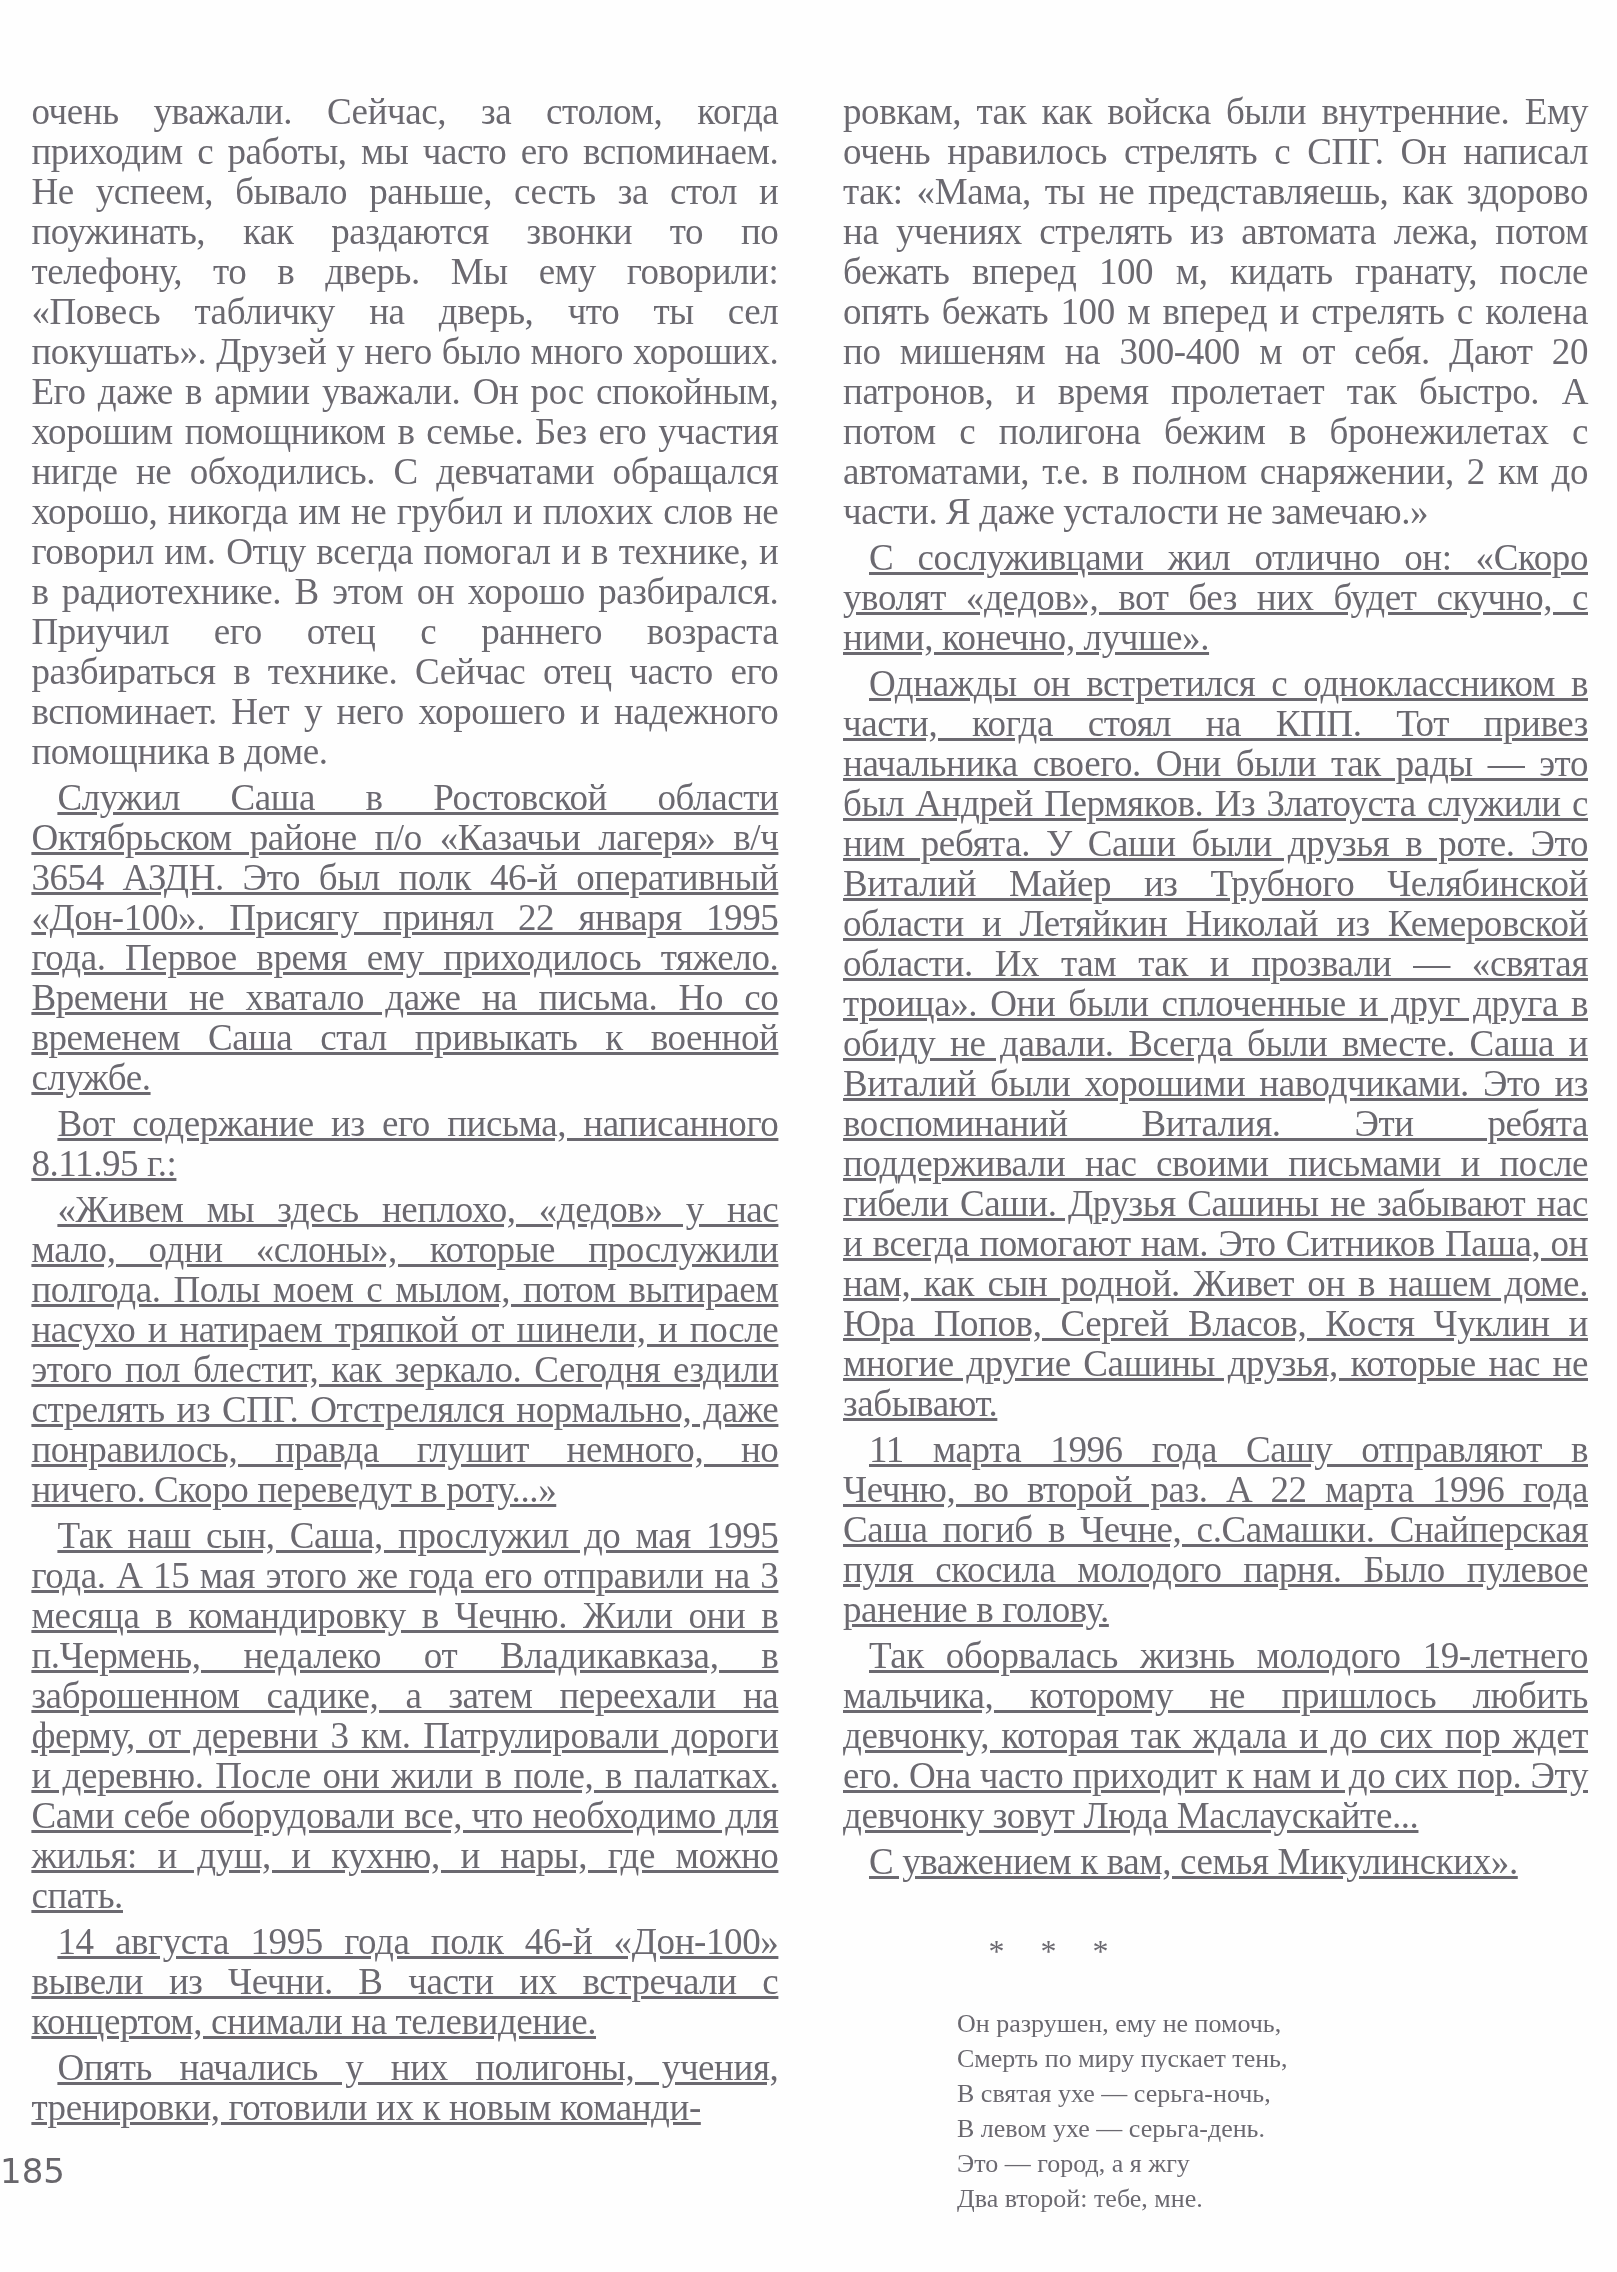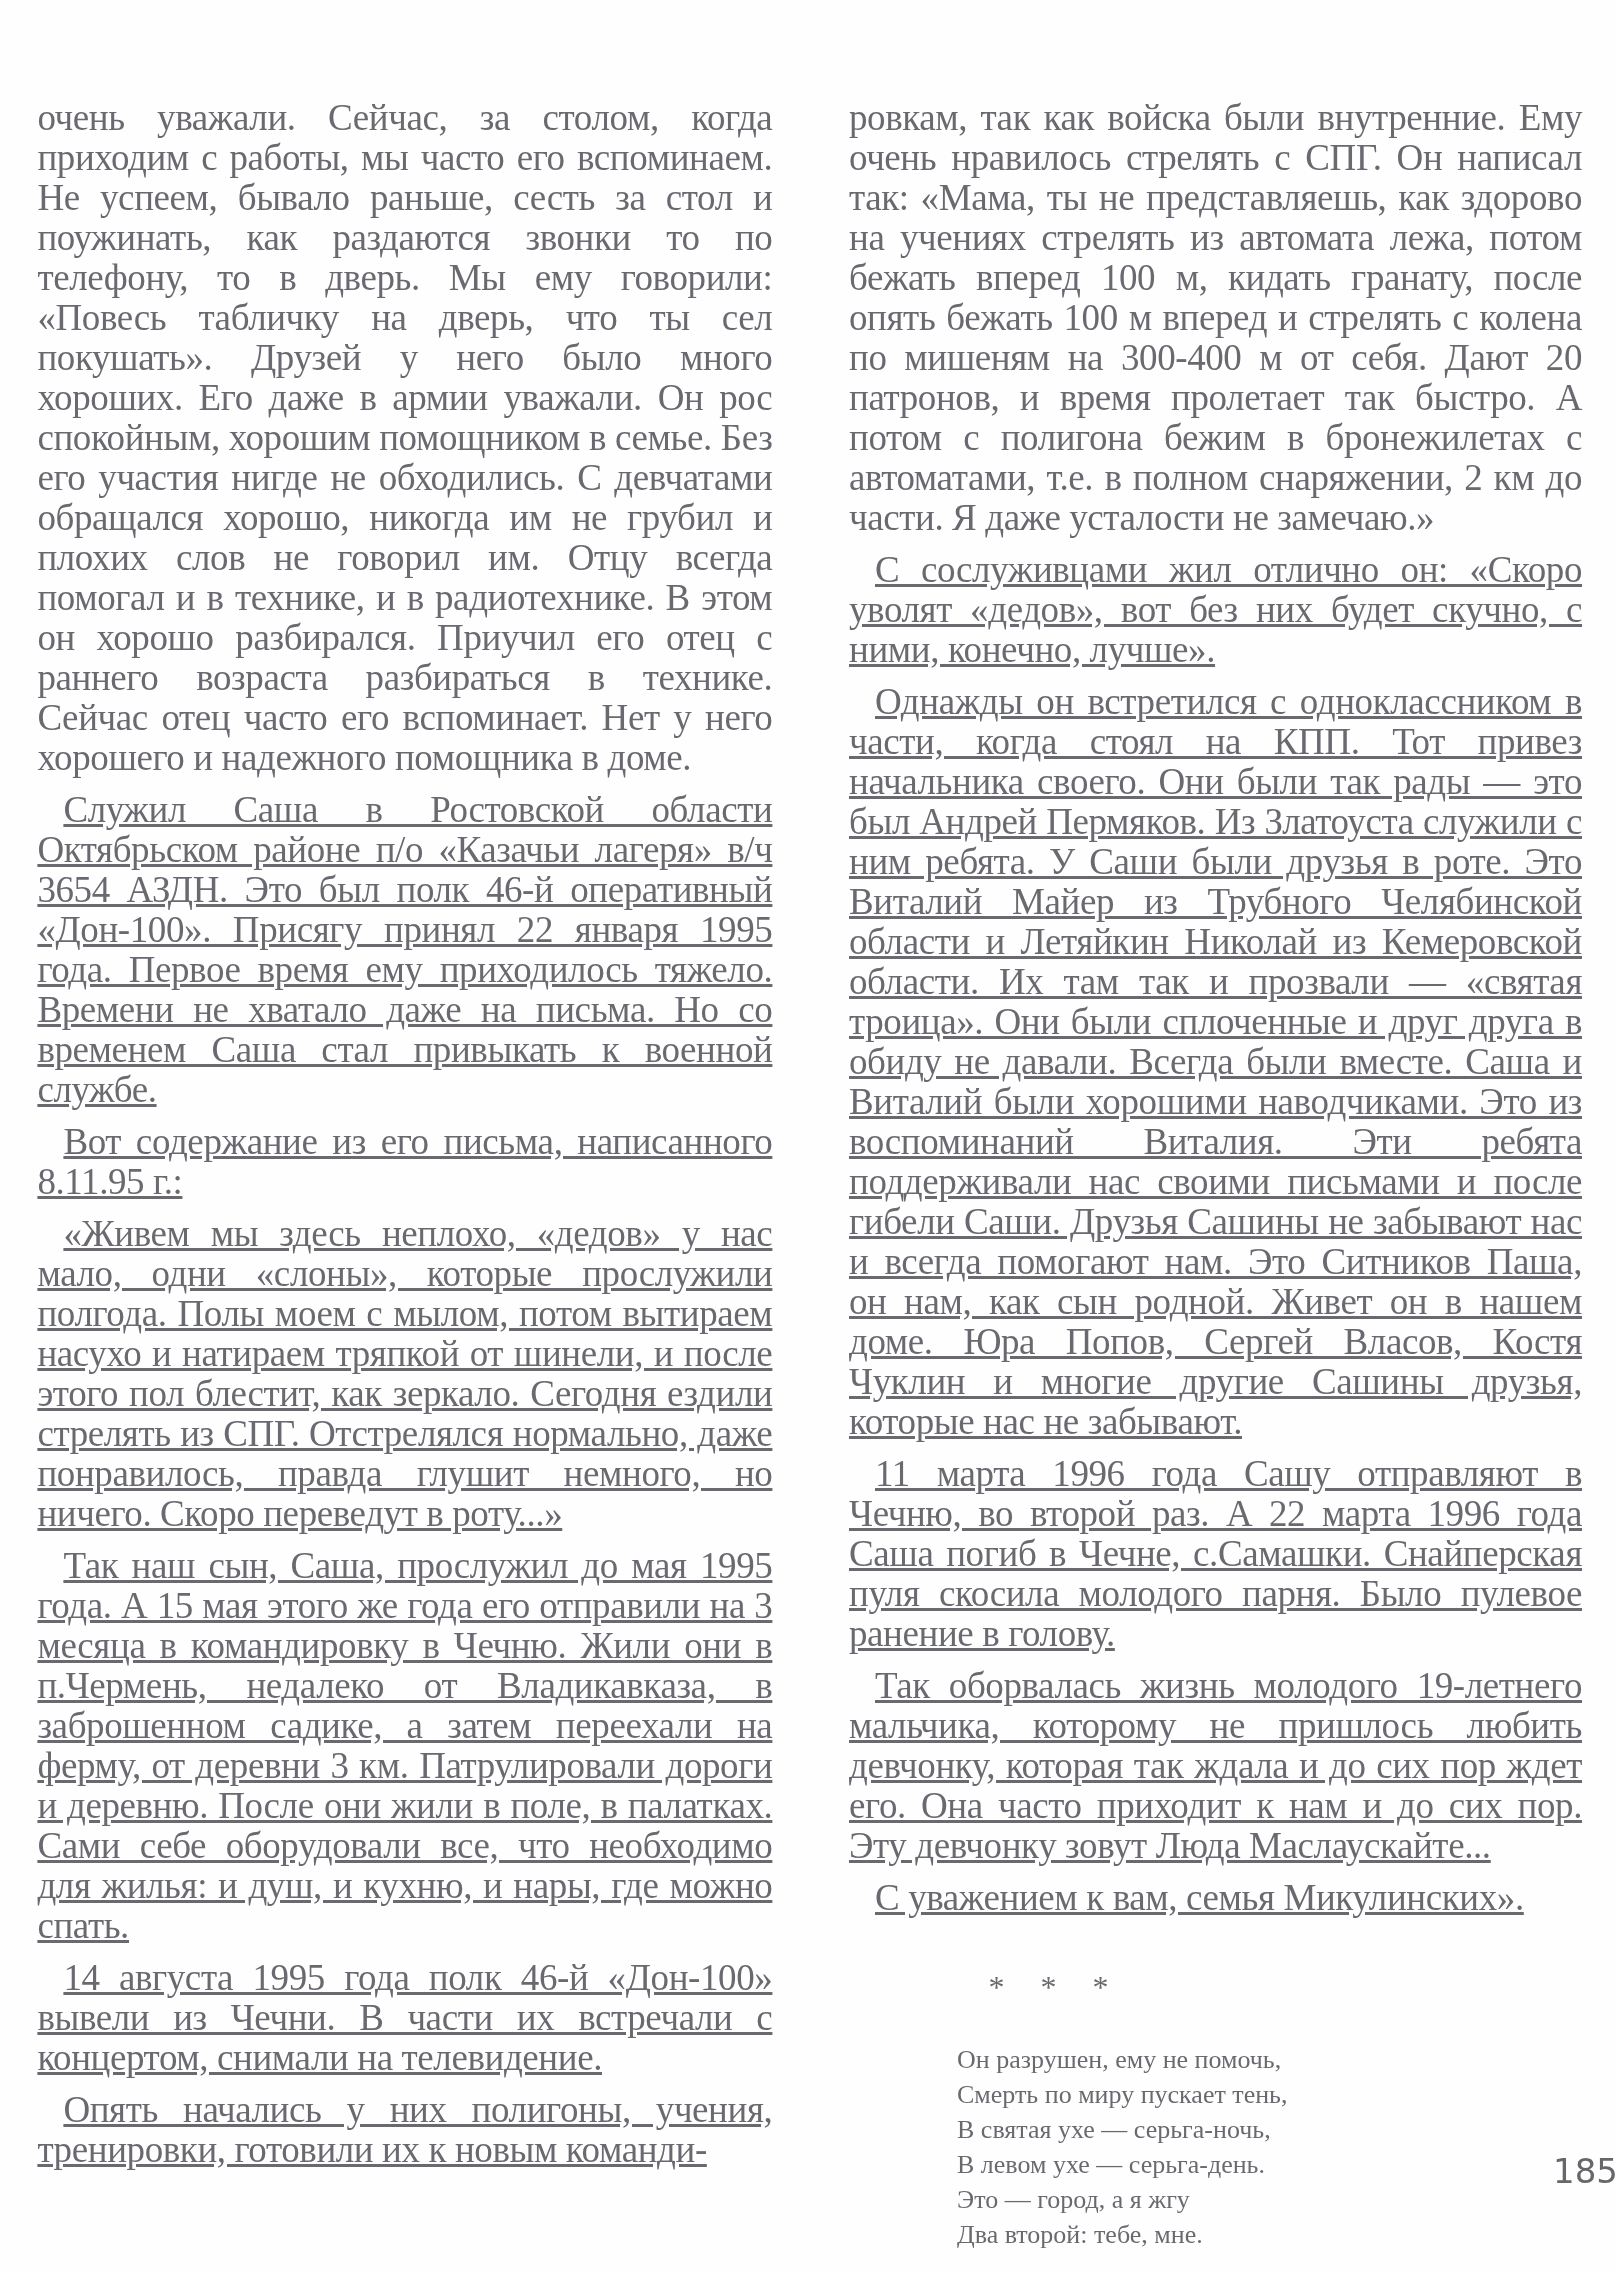--- a/index.html
+++ b/index.html
@@ -20,21 +20,21 @@
     position: absolute;
     top: 86px;
     font-size: 37px;
     line-height: 40px;
     text-align: justify;
     letter-spacing: -0.4px;
   }
   .column-left  { left: 25.4px;   width: 759px; }
   .column-right { left: 837px; width: 757px; }
   .column p {
-    margin: 12px;
+    margin: 6px;
     padding: 0;
     text-indent: 0;
   }
   .column p.indent { text-indent: 26px; text-decoration: underline; }
   .poem-divider {
     margin: 49px 0 0 116px;
     width: 205px;
     text-align: center;
     font-size: 32px;
     letter-spacing: 14px;
@@ -47,21 +47,21 @@
     text-align: left;
     letter-spacing: 0;
     font-family: Liberation Serif, serif;
   }
   .poem-line { white-space: nowrap; }
   .page-number {
     position: absolute;
     top: 2151px;
     left: 0;
     width: 1618px;
-    text-align: right;
+    text-align: left;
     font-family: "DejaVu Sans", sans-serif;
     font-size: 34px;
     color: #68666b;
   }
 </style>
 </head>
 <body>
 
 <div class="page">
 

